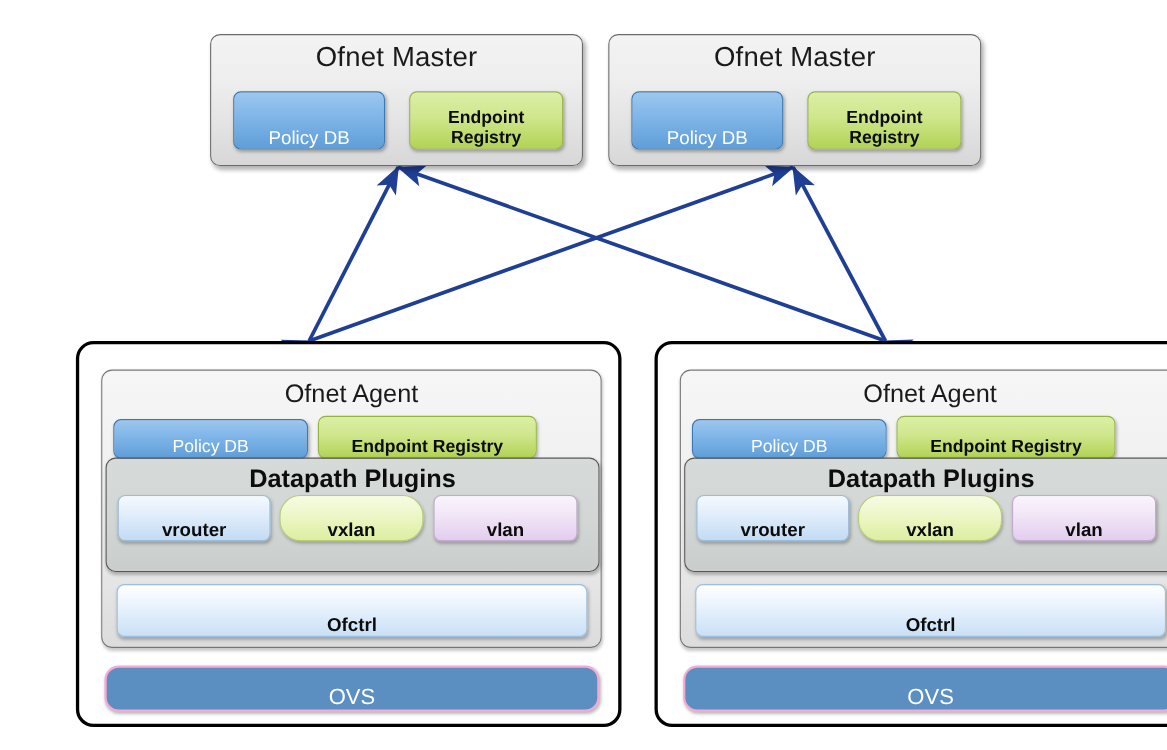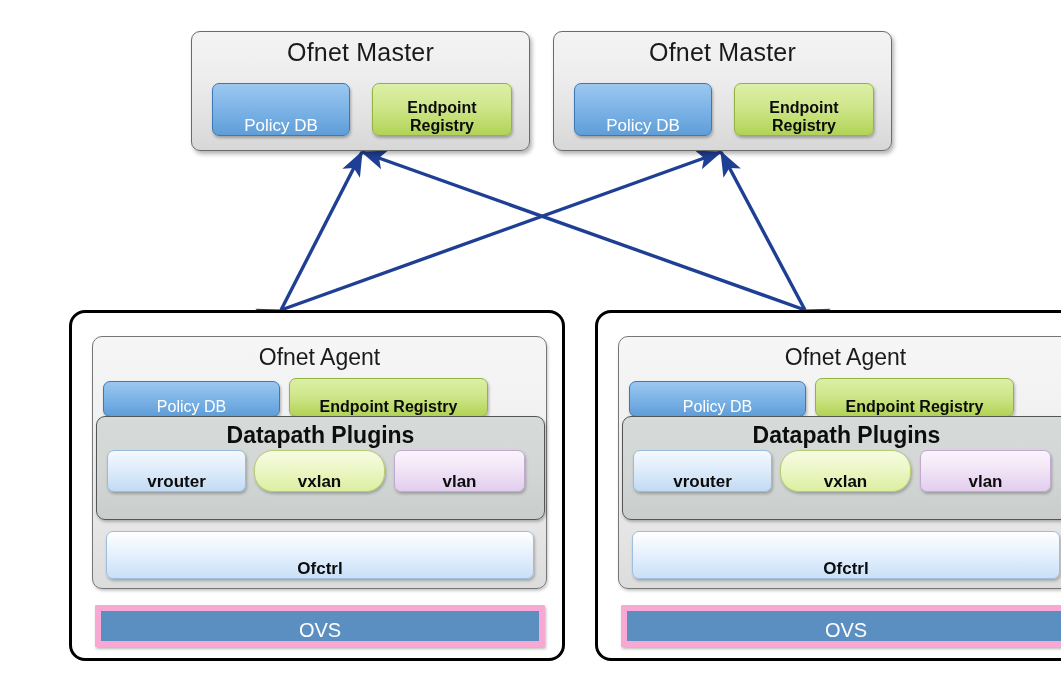--- a/index.html
+++ b/index.html
@@ -154,22 +154,22 @@
     background: linear-gradient(to bottom, #ffffff 0%, #eaf3fd 40%, #c9e0f7 100%);
     border: 1px solid #9dbfdd;
     border-radius: 7px;
     color: #0b0b0b;
     font-weight: bold;
     box-shadow: 1px 2px 3px rgba(0,0,0,0.25);
   }
 
   .blk-ovs {
     background: #5b8fc2;
-    border: 6px solid #f9a8d4;
-    border-radius: 1px;
+    border: 2px solid #f9a8d4;
+    border-radius: 13px;
     color: #ffffff;
     box-shadow: 1px 2px 3px rgba(0,0,0,0.28);
   }
 
   .fs-16 { font-size: 16px; }
   .fs-17 { font-size: 17px; }
   .fs-20 { font-size: 20px; }
 
   #arrows {
     position: absolute;

